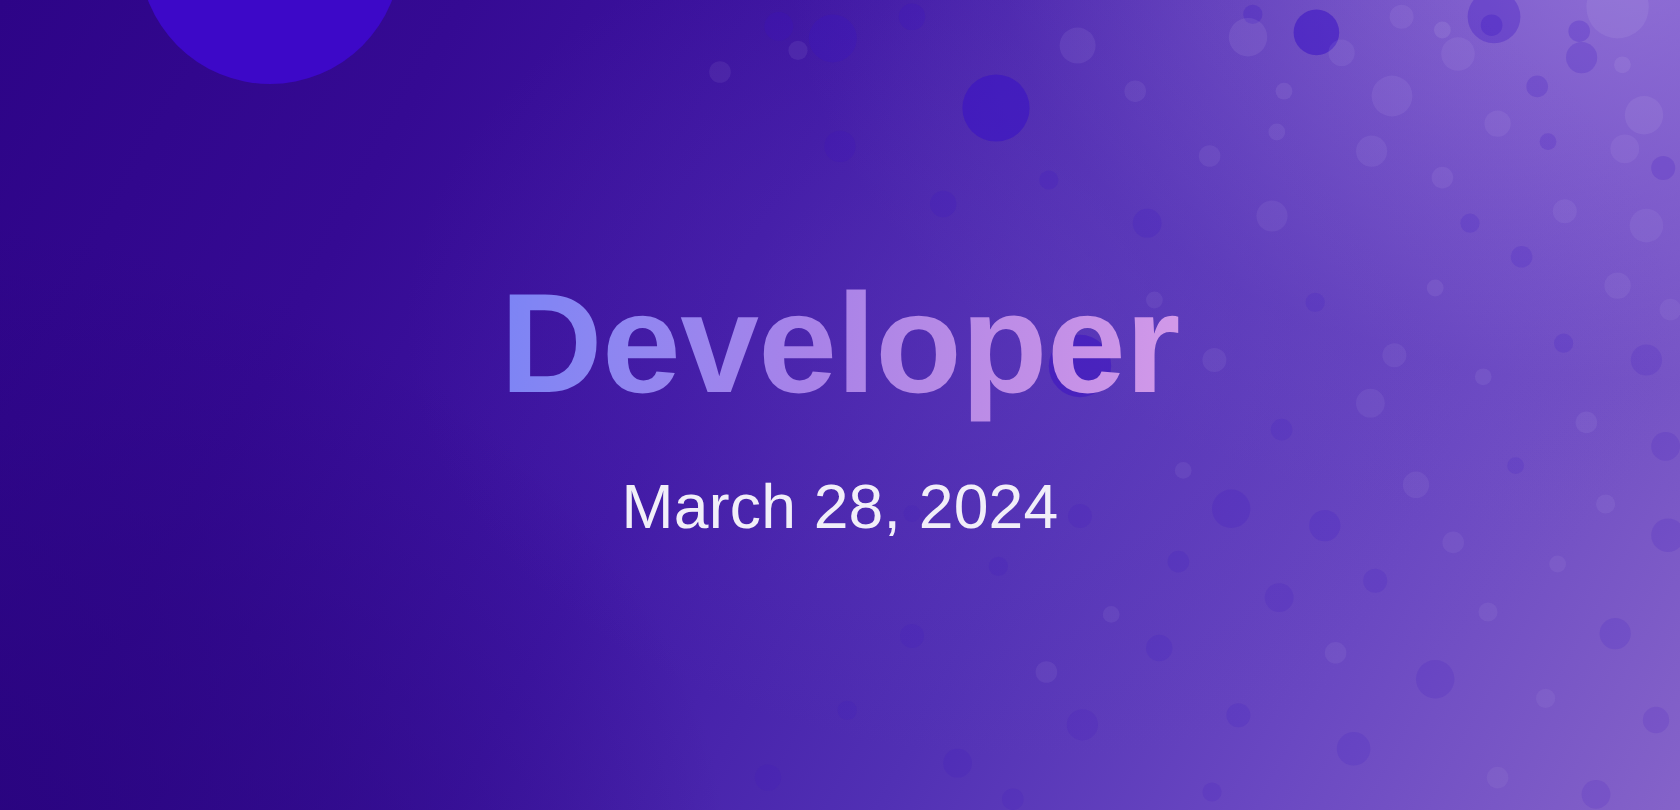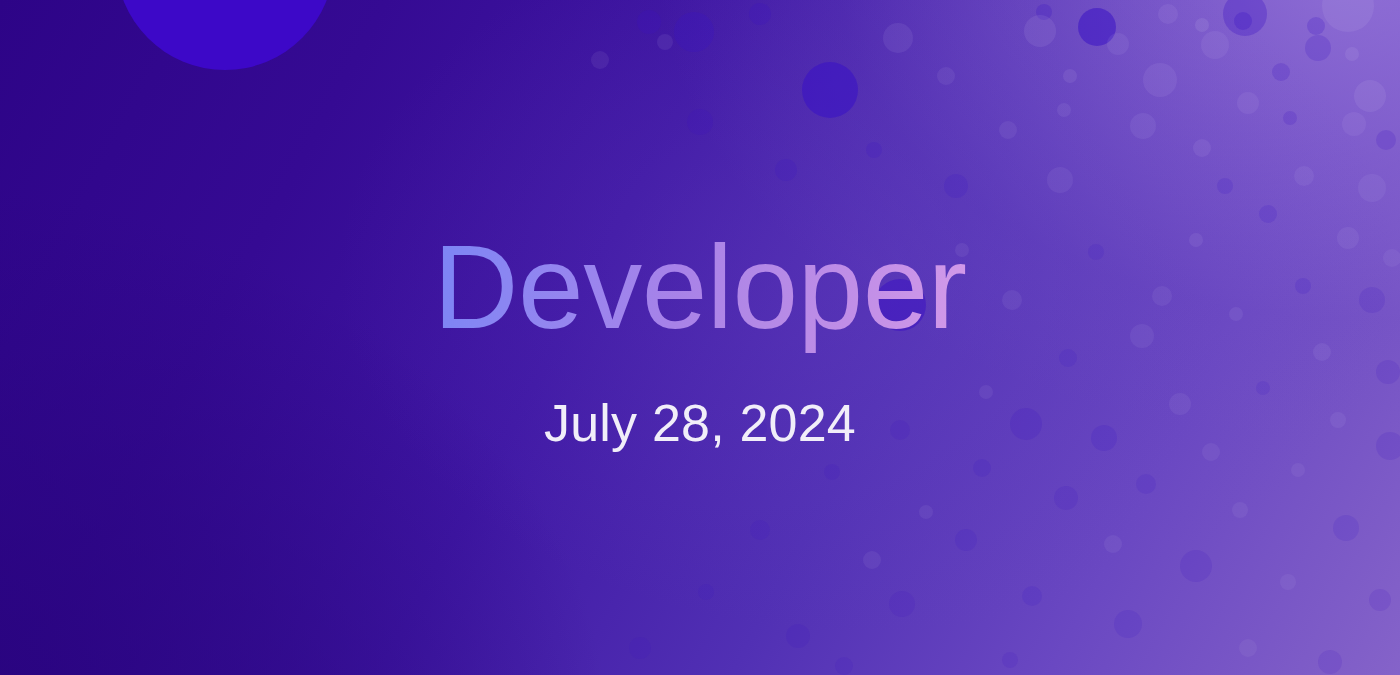--- a/index.html
+++ b/index.html
@@ -85,21 +85,21 @@
     flex-direction: column;
     align-items: center;
     justify-content: center;
   }
 
   .title {
     margin: 0;
     text-align: center;
     font-size: 118px;
     line-height: 131px;
-    font-weight: 400;
+    font-weight: 700;
     letter-spacing: -0.5px;
     background-image: linear-gradient(96deg,
         #7b84f5 0%,
         #8a86f2 14%,
         #9a85ee 30%,
         #a882e8 46%,
         #b489e6 62%,
         #c28fe7 80%,
         #d39ae9 100%);
     -webkit-background-clip: text;
@@ -227,16 +227,16 @@
         <circle cx="1168" cy="14" r="10" fill="#b9a6e4" fill-opacity="0.13"></circle>
         <circle cx="1392" cy="258" r="9" fill="#b9a6e4" fill-opacity="0.11"></circle>
         <circle cx="1064" cy="110" r="7" fill="#b9a6e4" fill-opacity="0.12"></circle>
       </svg>
   </div>
 
   <div class="content">
     <h1 class="title">
       <span class="line">Developer</span>
     </h1>
-    <p class="subtitle">July 28, 2024</p>
+    <p class="subtitle">March 28, 2024</p>
   </div>
 
 </div>
 
 </body></html>

